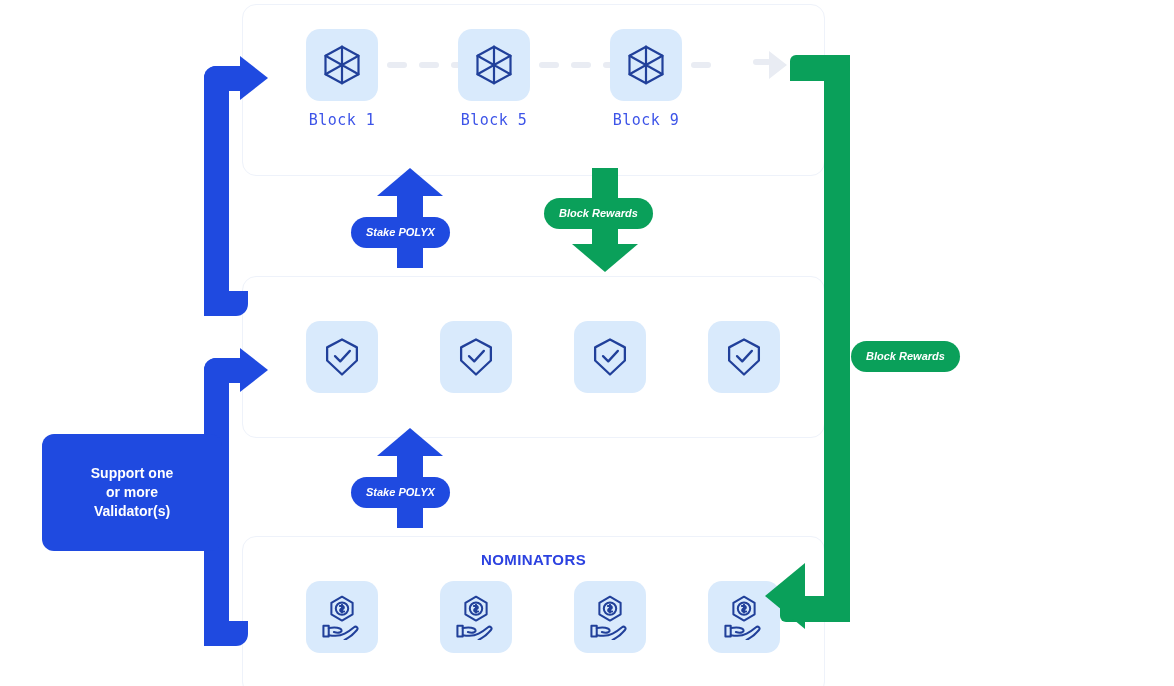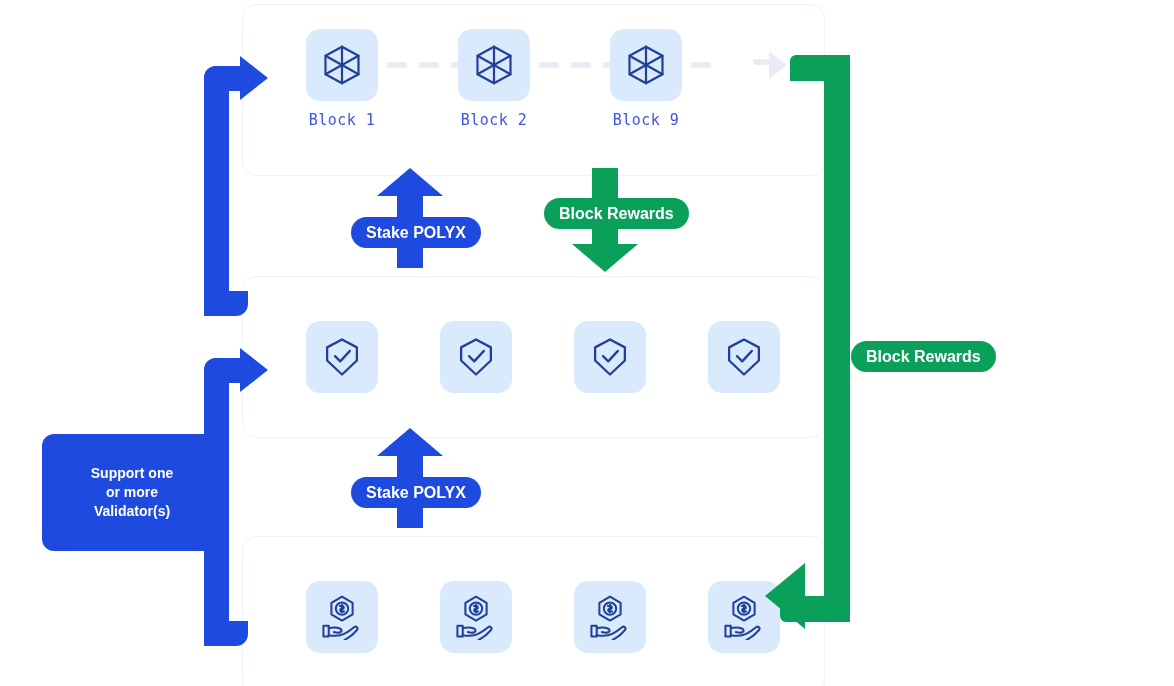--- a/index.html
+++ b/index.html
@@ -90,22 +90,23 @@
     position:absolute;left:0;top:0;width:0;height:0;
     border-left:33px solid transparent;border-right:33px solid transparent;
     border-bottom:28px solid #1f4ae0;
   }
   .pill{
     position:absolute;
     background:#1f4ae0;color:#fff;
     border-radius:16px;
     height:31px;line-height:31px;
     padding:0 15px;
-    font-size:16px;font-weight:bold;
+    font-size:11px;font-weight:bold;
     white-space:nowrap;
+    font-style:italic;
   }
   .pill.green{background:#0aa05a;}
 
   
   .downarrow{position:absolute;}
   .downarrow .shaft{position:absolute;left:20px;top:0;width:26px;background:#0aa05a;}
   .downarrow .head{
     position:absolute;left:0;width:0;height:0;
     border-left:33px solid transparent;border-right:33px solid transparent;
     border-top:28px solid #0aa05a;
@@ -174,21 +175,21 @@
     <div class="tile" id="blk3">
       <span>
         <svg width="44" height="44" viewBox="0 0 48 48" fill="none" stroke="#21409a" stroke-width="2.4" stroke-linejoin="round" stroke-linecap="round">
           <path d="M24 4 L42 14 L42 34 L24 44 L6 34 L6 14 Z"></path>
           <path d="M24 4 L24 44 M6 14 L42 34 M42 14 L6 34"></path>
         </svg>
       </span>
     </div>
 
     <div class="blk-label" id="blk1-lab">Block 1</div>
-    <div class="blk-label" id="blk2-lab">Block 2</div>
+    <div class="blk-label" id="blk2-lab">Block 5</div>
     <div class="blk-label" id="blk3-lab">Block 9</div>
   </div>
 
   <div class="panel vrow" id="panel-validators">
 
     <div class="tile" id="v1">
       <span>
         <svg width="42" height="42" viewBox="0 0 48 48" fill="none" stroke="#21409a" stroke-width="2.6" stroke-linejoin="round" stroke-linecap="round">
           <path d="M24 4 L41 13 L41 28 L24 44 L7 28 L7 13 Z"></path>
           <path d="M16 23 L22 29 L33 17"></path>
@@ -215,20 +216,21 @@
       <span>
         <svg width="42" height="42" viewBox="0 0 48 48" fill="none" stroke="#21409a" stroke-width="2.6" stroke-linejoin="round" stroke-linecap="round">
           <path d="M24 4 L41 13 L41 28 L24 44 L7 28 L7 13 Z"></path>
           <path d="M16 23 L22 29 L33 17"></path>
         </svg>
       </span>
     </div>
   </div>
 
   <div class="panel nrow" id="panel-nominators">
+    <div class="panel-title">NOMINATORS</div>
 
     <div class="tile" id="n1">
       <span>
         <svg width="46" height="46" viewBox="0 0 52 52" fill="none" stroke="#21409a" stroke-width="2.3" stroke-linejoin="round" stroke-linecap="round">
           <path d="M26 3 L38 10 L38 23 L26 30 L14 23 L14 10 Z"></path>
           <circle cx="26" cy="16.5" r="7"></circle>
           <path d="M26 12.2 v8.6 M23.6 13.6 h3.6 a1.8 1.8 0 0 1 0 3.1 h-2.4 a1.8 1.8 0 0 0 0 3.1 h3.6"></path>
           <path d="M5 36 h6 v12 h-6 z"></path>
           <path d="M11 38.5 c6 -1 9 -1 12.5 0.5 c2 0.9 3.2 3.2 0.6 4.2 c-2.2 0.8 -5.2 0.4 -7.3 -0.3"></path>
           <path d="M11 46.5 c7 1.4 13 1 18 -1.6 c3.6 -1.9 7.8 -5 10.6 -7.3 c2.4 -2 5.2 0.8 3.3 3.1 c-3.4 4.1 -9.2 9 -14 11.1"></path>

